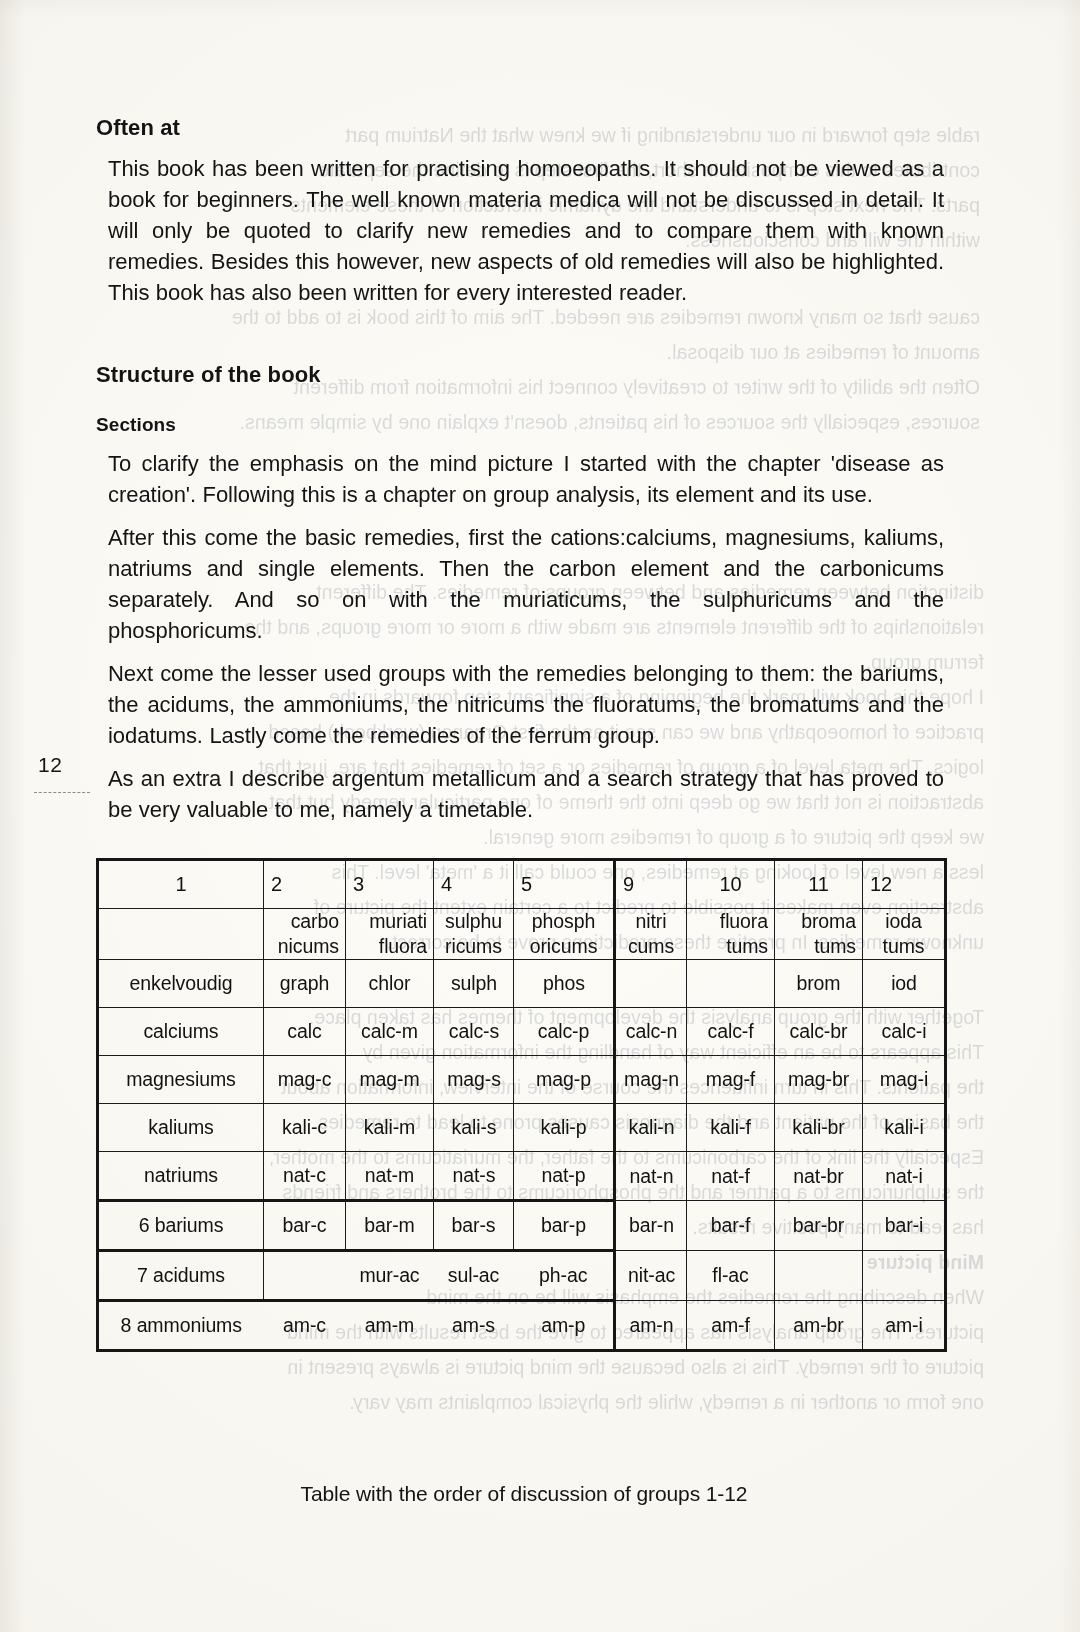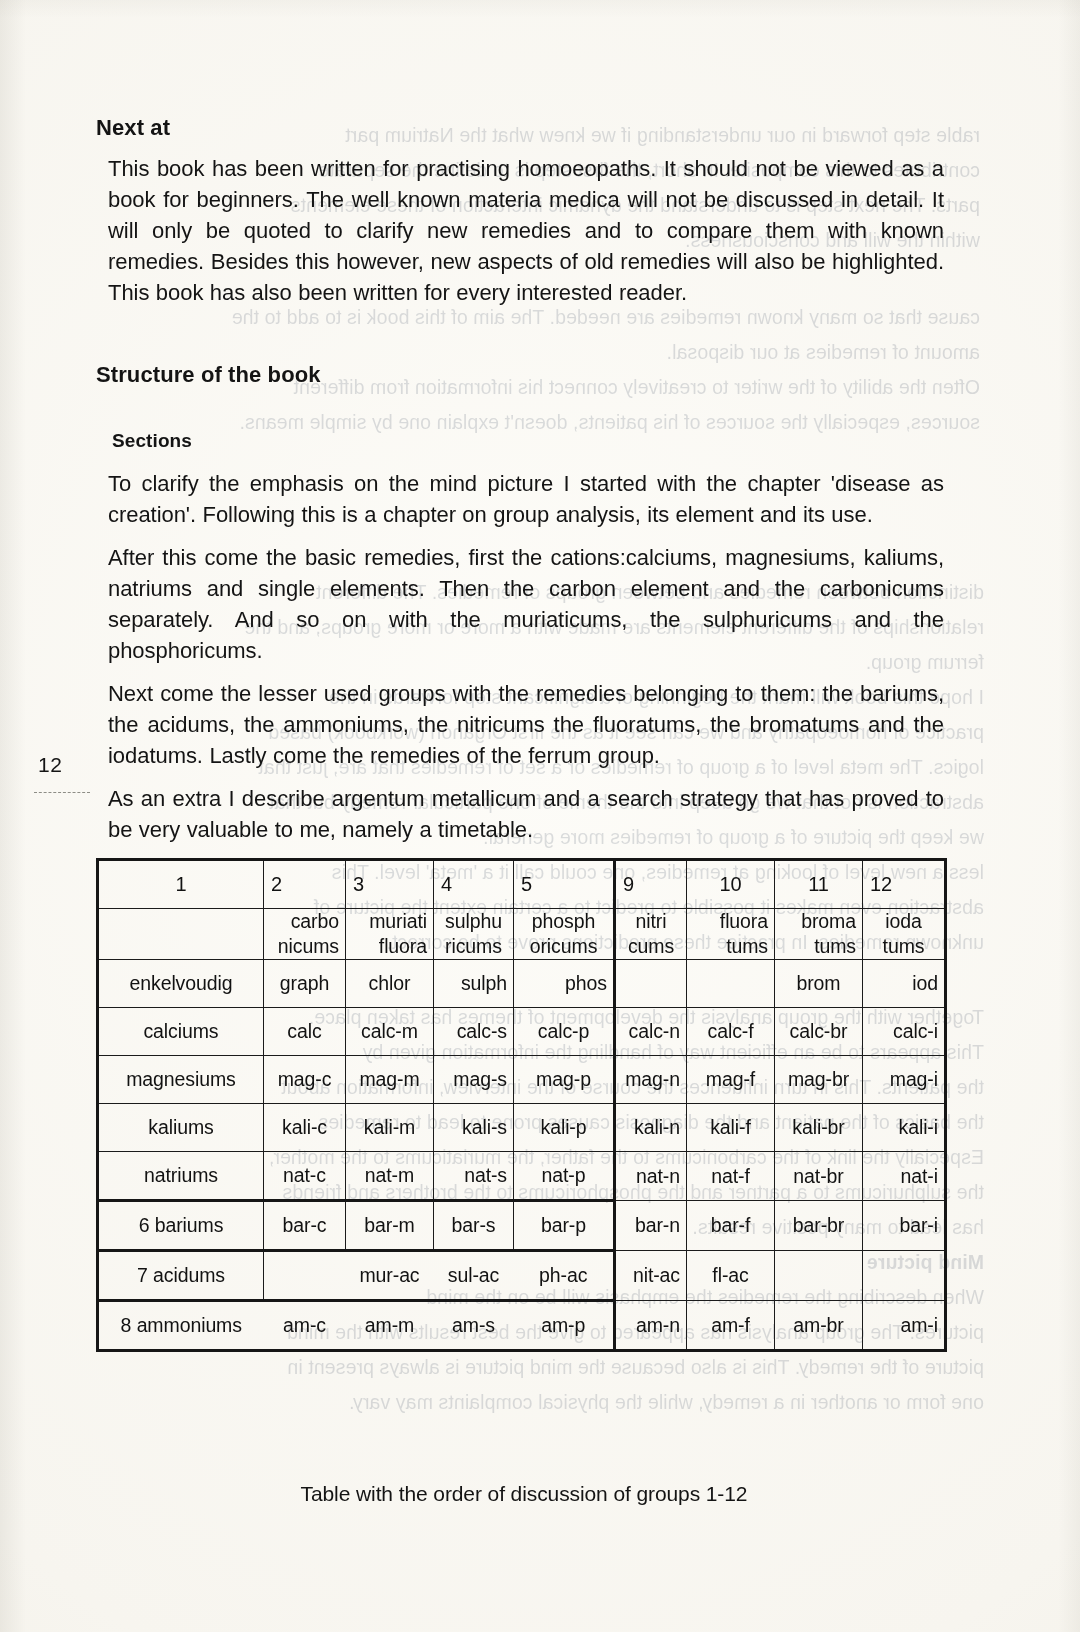--- a/index.html
+++ b/index.html
@@ -59,21 +59,21 @@
 
   h2.head {
     font-size: 22px;
     font-weight: bold;
     margin: 0;
     letter-spacing: .1px;
   }
   h3.sub {
     font-size: 19px;
     font-weight: bold;
-    margin: 16px;
+    margin: 0;
     letter-spacing: .1px;
   }
   p.body {
     font-size: 22px;
     line-height: 31px;
     margin: 12px;
     text-align: justify;
     text-justify: inter-word;
     letter-spacing: -.05px;
     word-spacing: .4px;
@@ -126,21 +126,21 @@
   td.hdr {
     text-align: center;
     vertical-align: top;
     height: 74px;
     line-height: 25px;
     padding-top: 2px;
   }
   td.hdr.center { text-align: right; }
 
   td.cell { text-align: center; }
-  td.cell.l { text-align: right; padding-left: 7px; }
+  td.cell.l { text-align: center; padding-left: 7px; }
 
   
   .thickleft { border-left: 3.5px solid #161616 !important; }
   .thickbot  { border-bottom: 3.5px solid #161616 !important; }
 
   .caption {
     position: absolute;
     left: 100px;
     top: 1482px;
     width: 848px;
@@ -196,21 +196,21 @@
     <div>pictures. The group analysis has appeared to give the best results with the mind</div>
     <div>picture of the remedy. This is also because the mind picture is always present in</div>
     <div>one form or another in a remedy, while the physical complaints may vary.</div>
   </div>
 </div>
 
 <div class="content">
 
   <div style="height:115px"></div>
 
-  <h2 class="head">Next at</h2>
+  <h2 class="head">Often at</h2>
 
   <p class="body sp-a">This book has been written for practising homoeopaths. It should not be viewed as a book for beginners. The well known materia medica will not be discussed in detail. It will only be quoted to clarify new remedies and to compare them with known remedies. Besides this however, new aspects of old remedies will also be highlighted. This book has also been written for every interested reader.</p>
 
   <div style="height:42px"></div>
 
   <h2 class="head">Structure of the book</h2>
 
   <div style="height:26px"></div>
 
   <h3 class="sub">Sections</h3>

